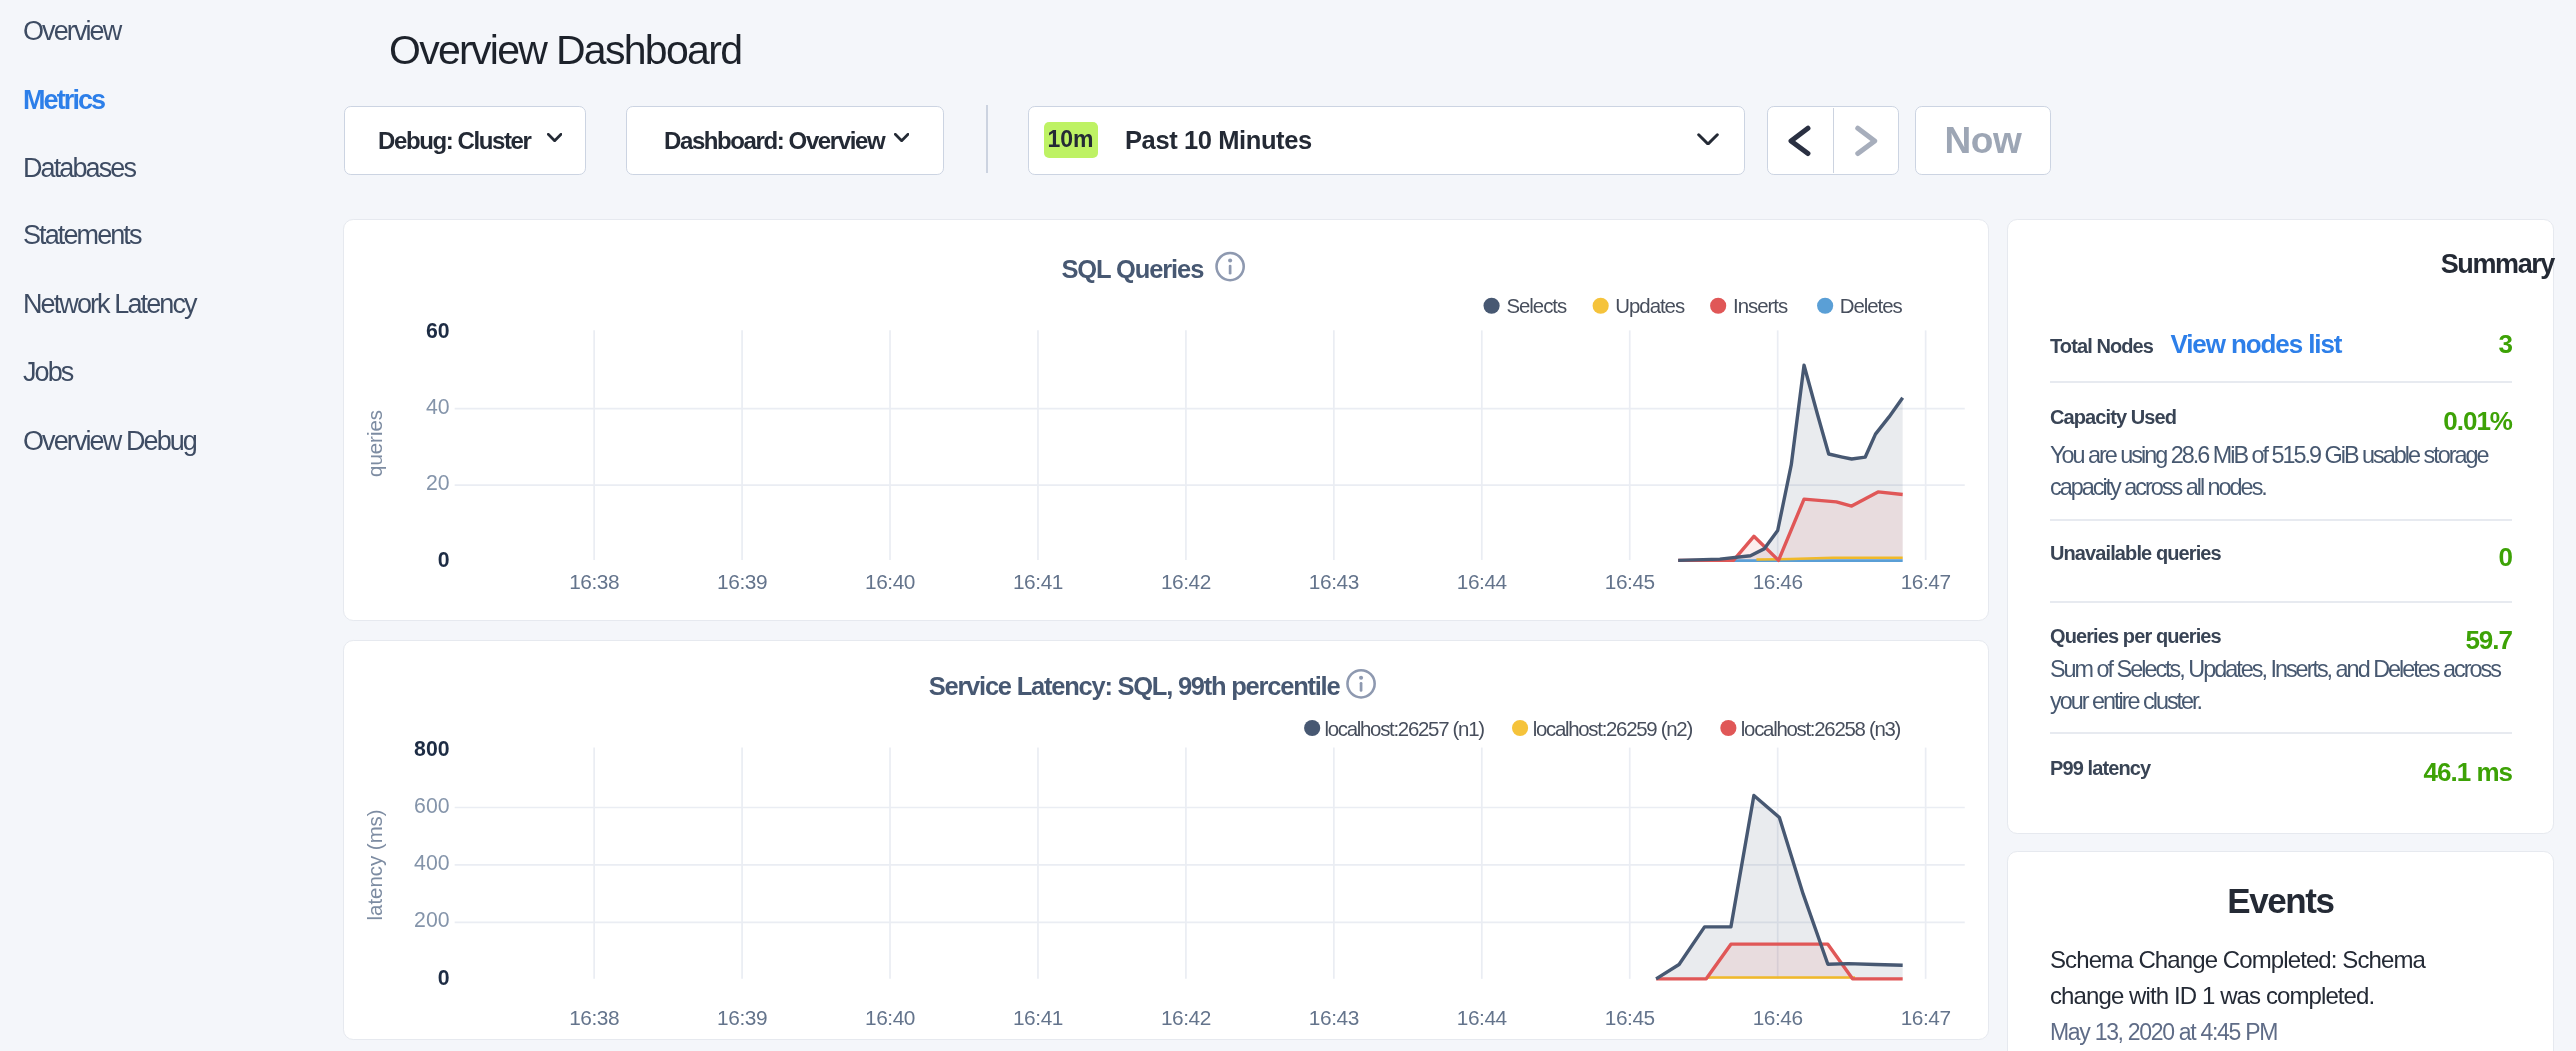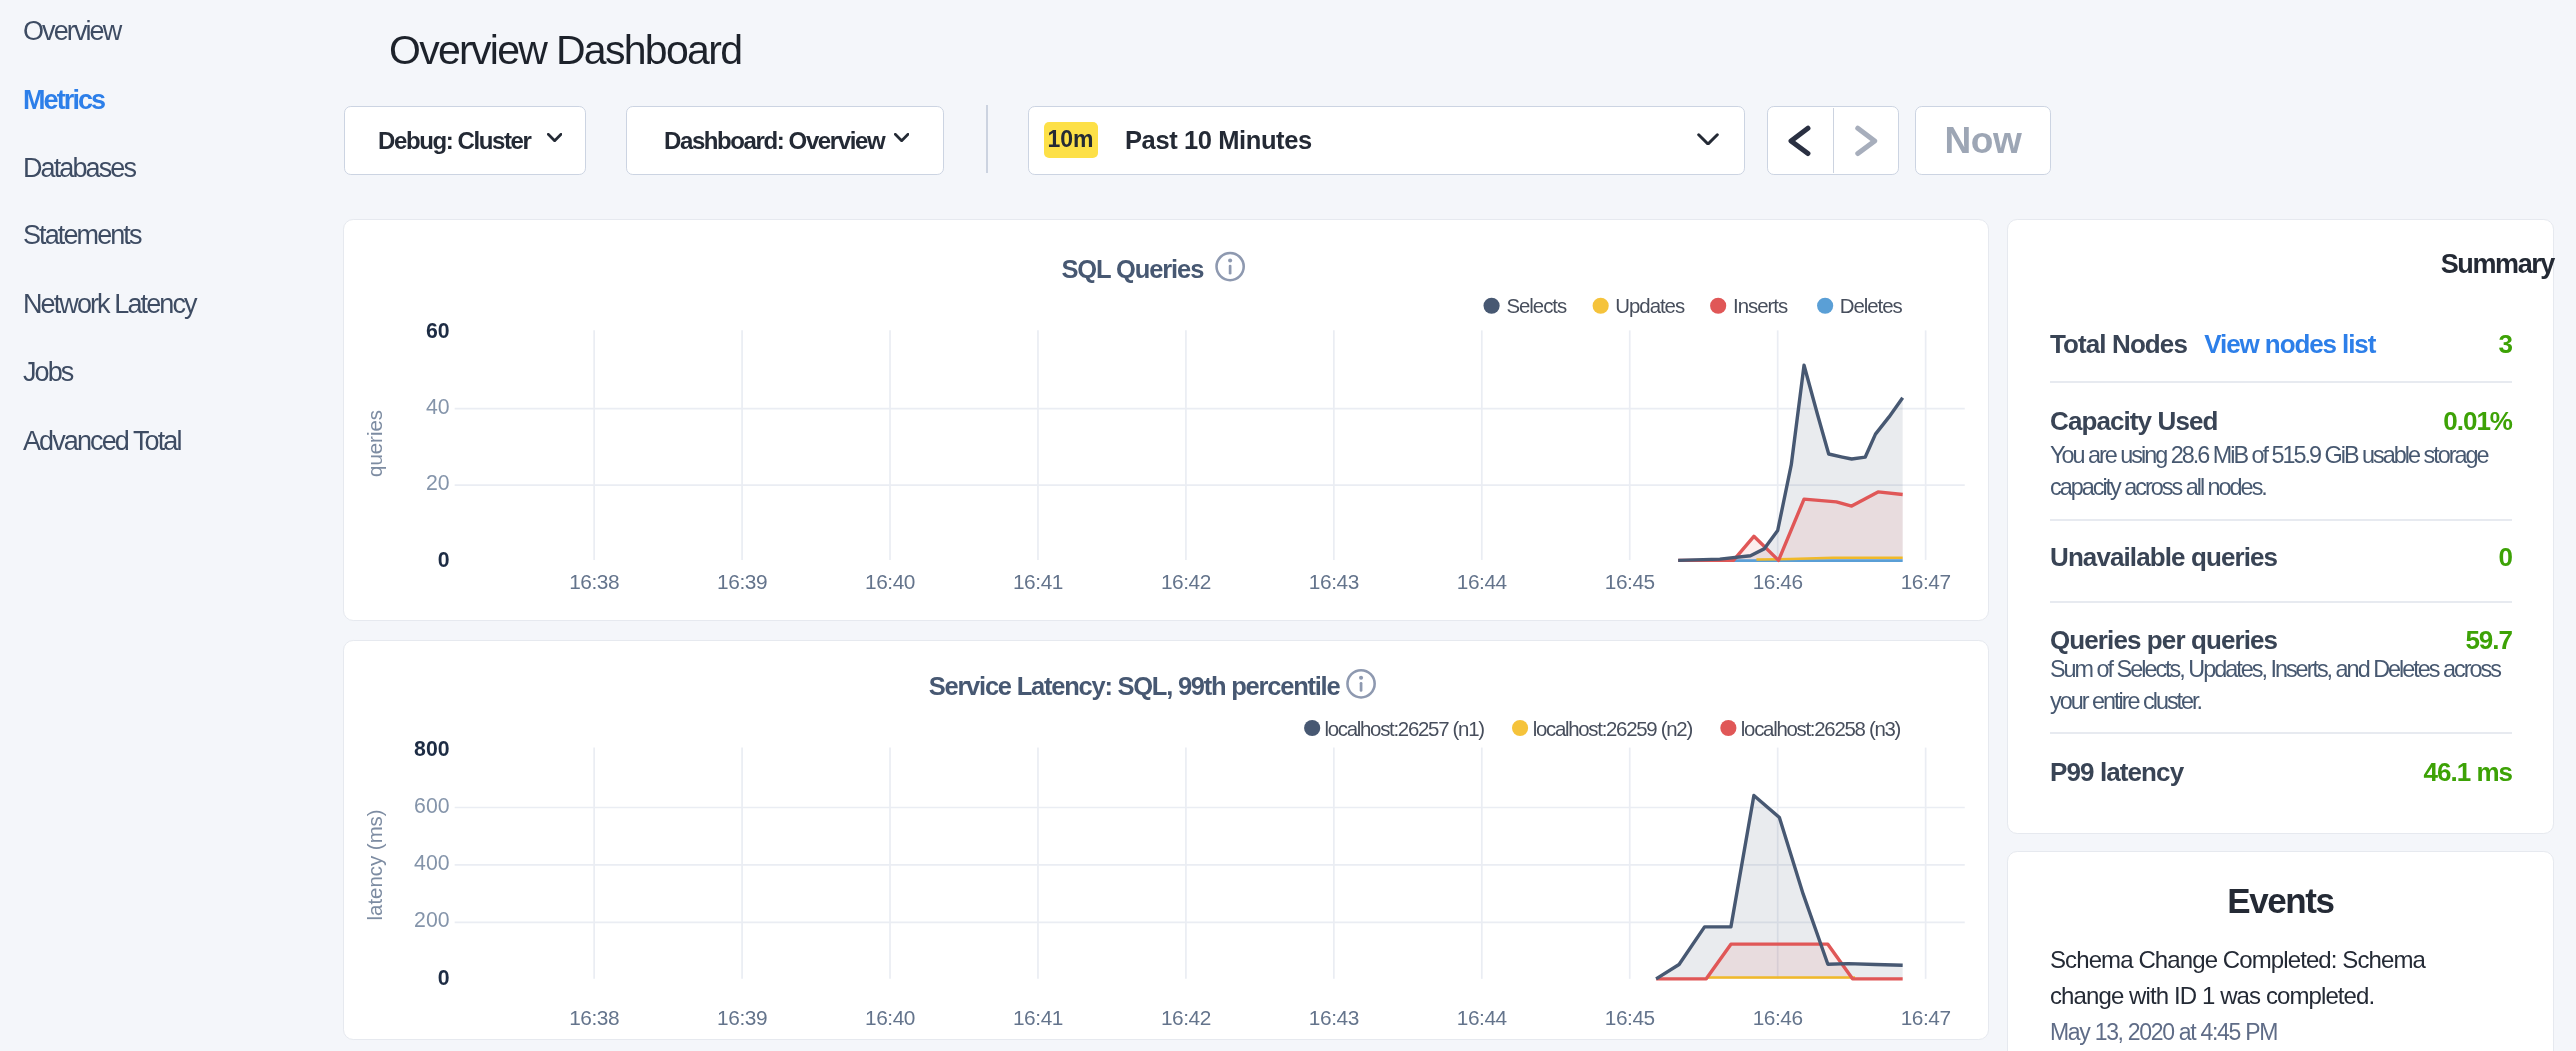--- a/index.html
+++ b/index.html
@@ -5,53 +5,53 @@
 html,body{margin:0;padding:0;}
 body{width:2576px;height:1051px;overflow:hidden;background:#f4f6fa;font-family:"Liberation Sans",sans-serif;position:relative;}
 .abs{position:absolute;}
 .nav{position:absolute;left:23px;font-size:27px;line-height:27px;color:#3e4c63;letter-spacing:-1.9px;white-space:nowrap;}
 .nav.active{color:#2d7fe9;font-weight:bold;}
 .btn{position:absolute;top:106px;height:69px;background:#fff;border:1.7px solid #ccd4e2;border-radius:6.8px;box-sizing:border-box;display:flex;align-items:center;}
 .btntxt{font-size:24px;font-weight:bold;color:#242a35;letter-spacing:-1.4px;white-space:nowrap;}
 .card{position:absolute;background:#fff;border:1.7px solid #e6e9ef;border-radius:10.2px;box-sizing:border-box;}
 .grn{color:#3da206;font-weight:bold;}
 .sumrow{position:absolute;left:43px;width:462px;}
-.sumhead{font-size:26px;font-weight:bold;color:#394455;letter-spacing:-0.9px;white-space:nowrap;margin-top:19px;}
+.sumhead{font-size:20px;font-weight:bold;color:#394455;letter-spacing:-0.9px;white-space:nowrap;margin-top:19px;}
 .sumval{position:absolute;right:0;top:0;font-size:26px;letter-spacing:-1px;}
 .sumdesc{font-size:23.4px;color:#475870;letter-spacing:-2px;line-height:32px;white-space:nowrap;}
 .divider{position:absolute;left:43px;width:462px;height:1.7px;background:#e7eaf0;}
 </style>
 </head>
 <body>
 
 <div class="nav" style="top:18px;">Overview</div>
 <div class="nav active" style="top:87px;">Metrics</div>
 <div class="nav" style="top:155px;">Databases</div>
 <div class="nav" style="top:222px;">Statements</div>
 <div class="nav" style="top:291px;">Network Latency</div>
 <div class="nav" style="top:359px;">Jobs</div>
-<div class="nav" style="top:428px;">Advanced Total</div>
+<div class="nav" style="top:428px;">Overview Debug</div>
 
 <div class="abs" style="left:344px;top:30px;font-size:41px;line-height:41px;color:#1d222b;letter-spacing:-1.7px;white-space:nowrap;margin-left:45px;">Overview Dashboard</div>
 
 <div class="btn" style="left:344px;width:242px;">
   <span class="btntxt" style="margin-left:33px;">Debug: Cluster</span>
   <svg width="15.3" height="9.4" style="position:absolute;left:202px;top:26px;" viewBox="0 0 18 11">
       <path d="M1.5 1.5 L9 9 L16.5 1.5" stroke="#242a35" stroke-width="3.2" fill="none" stroke-linecap="round" stroke-linejoin="round"></path>
     </svg>
 </div>
 <div class="btn" style="left:626px;width:318px;">
   <span class="btntxt" style="margin-left:37px;">Dashboard: Overview</span>
   <svg width="15.3" height="9.4" style="position:absolute;left:267px;top:26px;" viewBox="0 0 18 11">
       <path d="M1.5 1.5 L9 9 L16.5 1.5" stroke="#242a35" stroke-width="3.2" fill="none" stroke-linecap="round" stroke-linejoin="round"></path>
     </svg>
 </div>
 <div class="abs" style="left:986px;top:105px;width:1.7px;height:68px;background:#ccd3e0;"></div>
 <div class="btn" style="left:1028px;width:717px;">
-  <span class="abs" style="left:14.5px;top:14.5px;width:54px;height:36px;background:#fde047;border-radius:5.1px;display:flex;align-items:center;justify-content:center;font-size:23px;font-weight:bold;color:#242a35;">10m</span>
+  <span class="abs" style="left:14.5px;top:14.5px;width:54px;height:36px;background:#bef264;border-radius:5.1px;display:flex;align-items:center;justify-content:center;font-size:23px;font-weight:bold;color:#242a35;">10m</span>
   <span style="margin-left:96px;font-size:25.5px;font-weight:bold;color:#242a35;letter-spacing:-0.4px;white-space:nowrap;">Past 10 Minutes</span>
   <svg width="22" height="12.8" style="position:absolute;right:25.5px;top:25.5px;" viewBox="0 0 26 15">
       <path d="M2 2 L13 13 L24 2" stroke="#242a35" stroke-width="3.5" fill="none" stroke-linecap="round" stroke-linejoin="round"></path>
     </svg>
 </div>
 <div class="btn" style="left:1767px;width:132px;">
   <svg width="65" height="65" viewBox="0 0 76 77">
       <path d="M47 24 L27 39 L47 54" stroke="#2a3042" stroke-width="6" fill="none" stroke-linecap="round" stroke-linejoin="round"></path>
     </svg>
   <div style="width:1.7px;height:65px;background:#ccd3e0;"></div>

